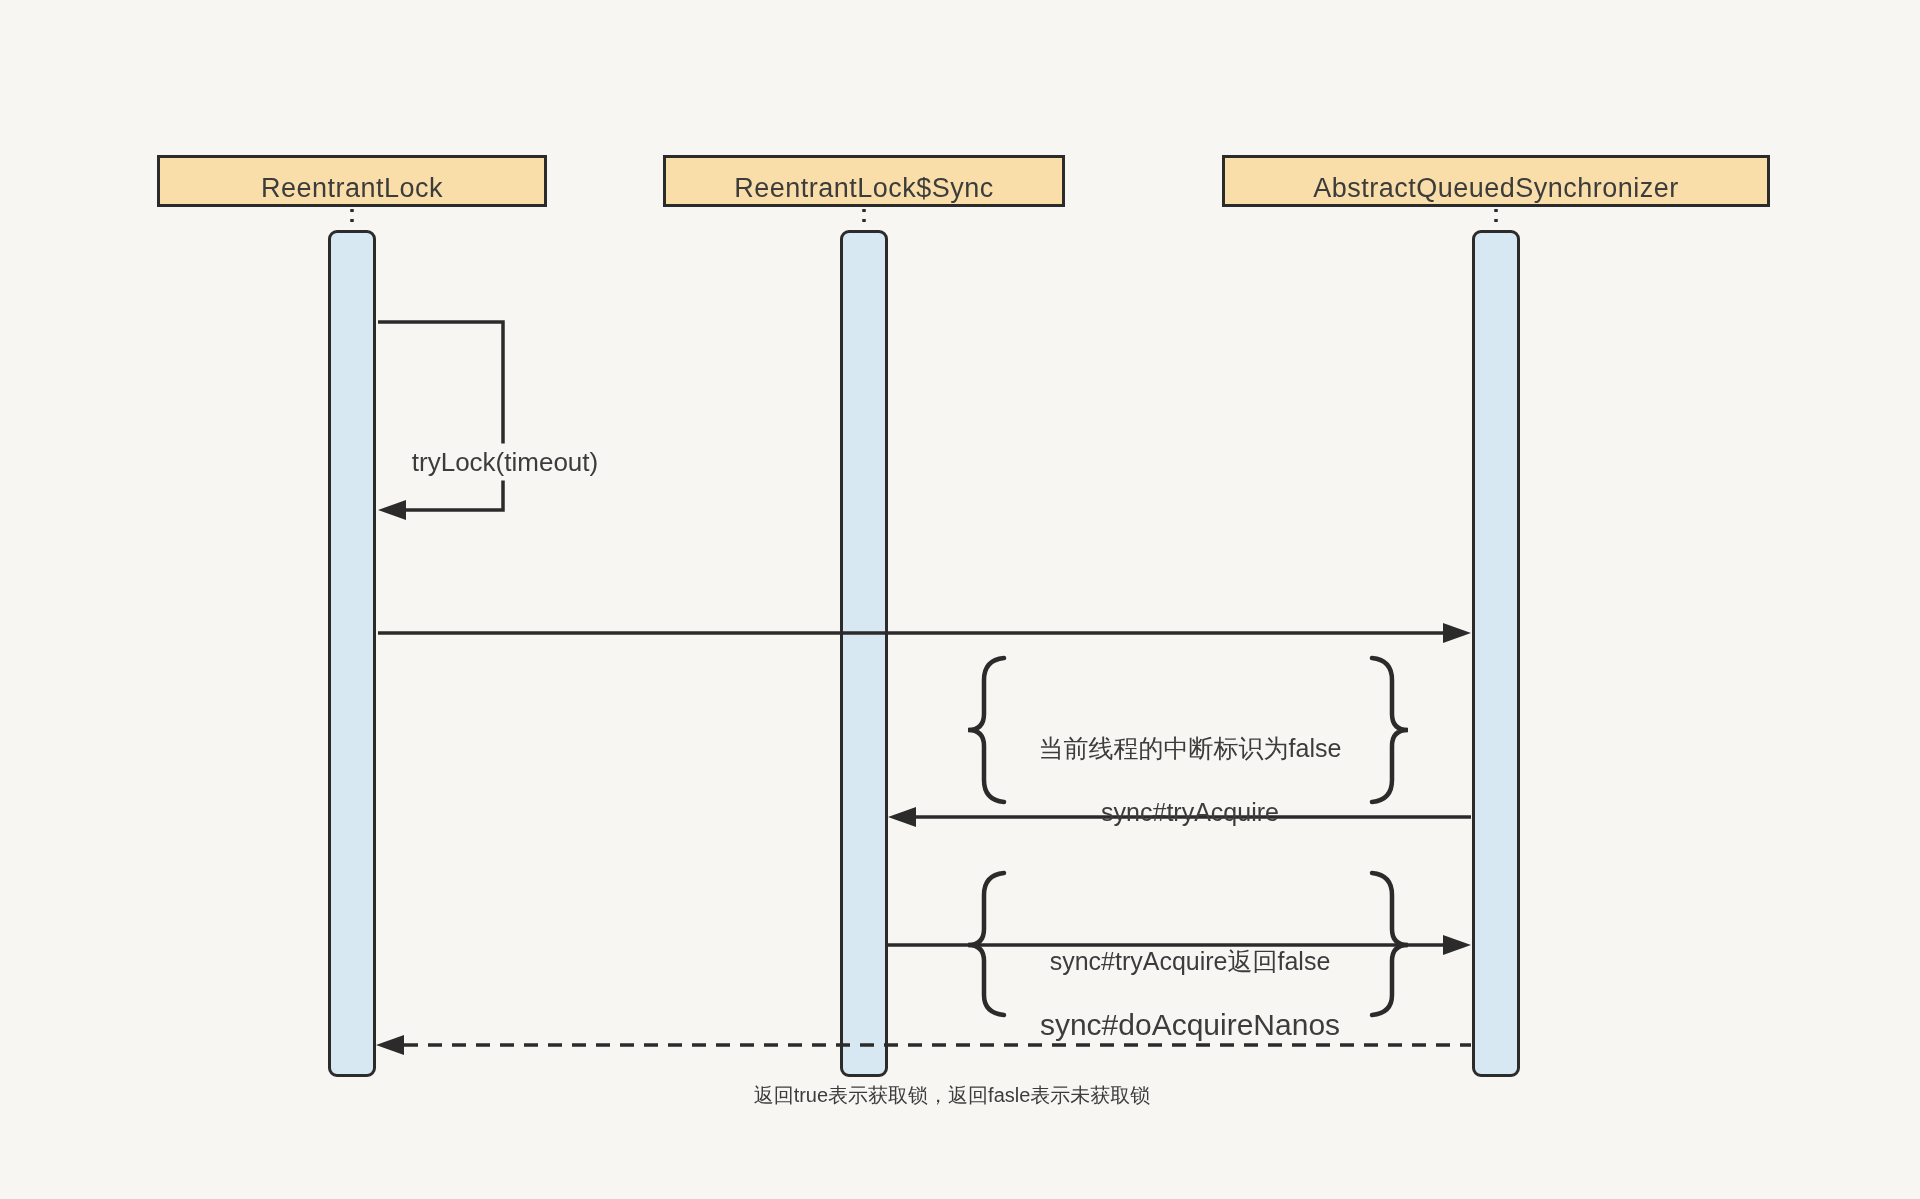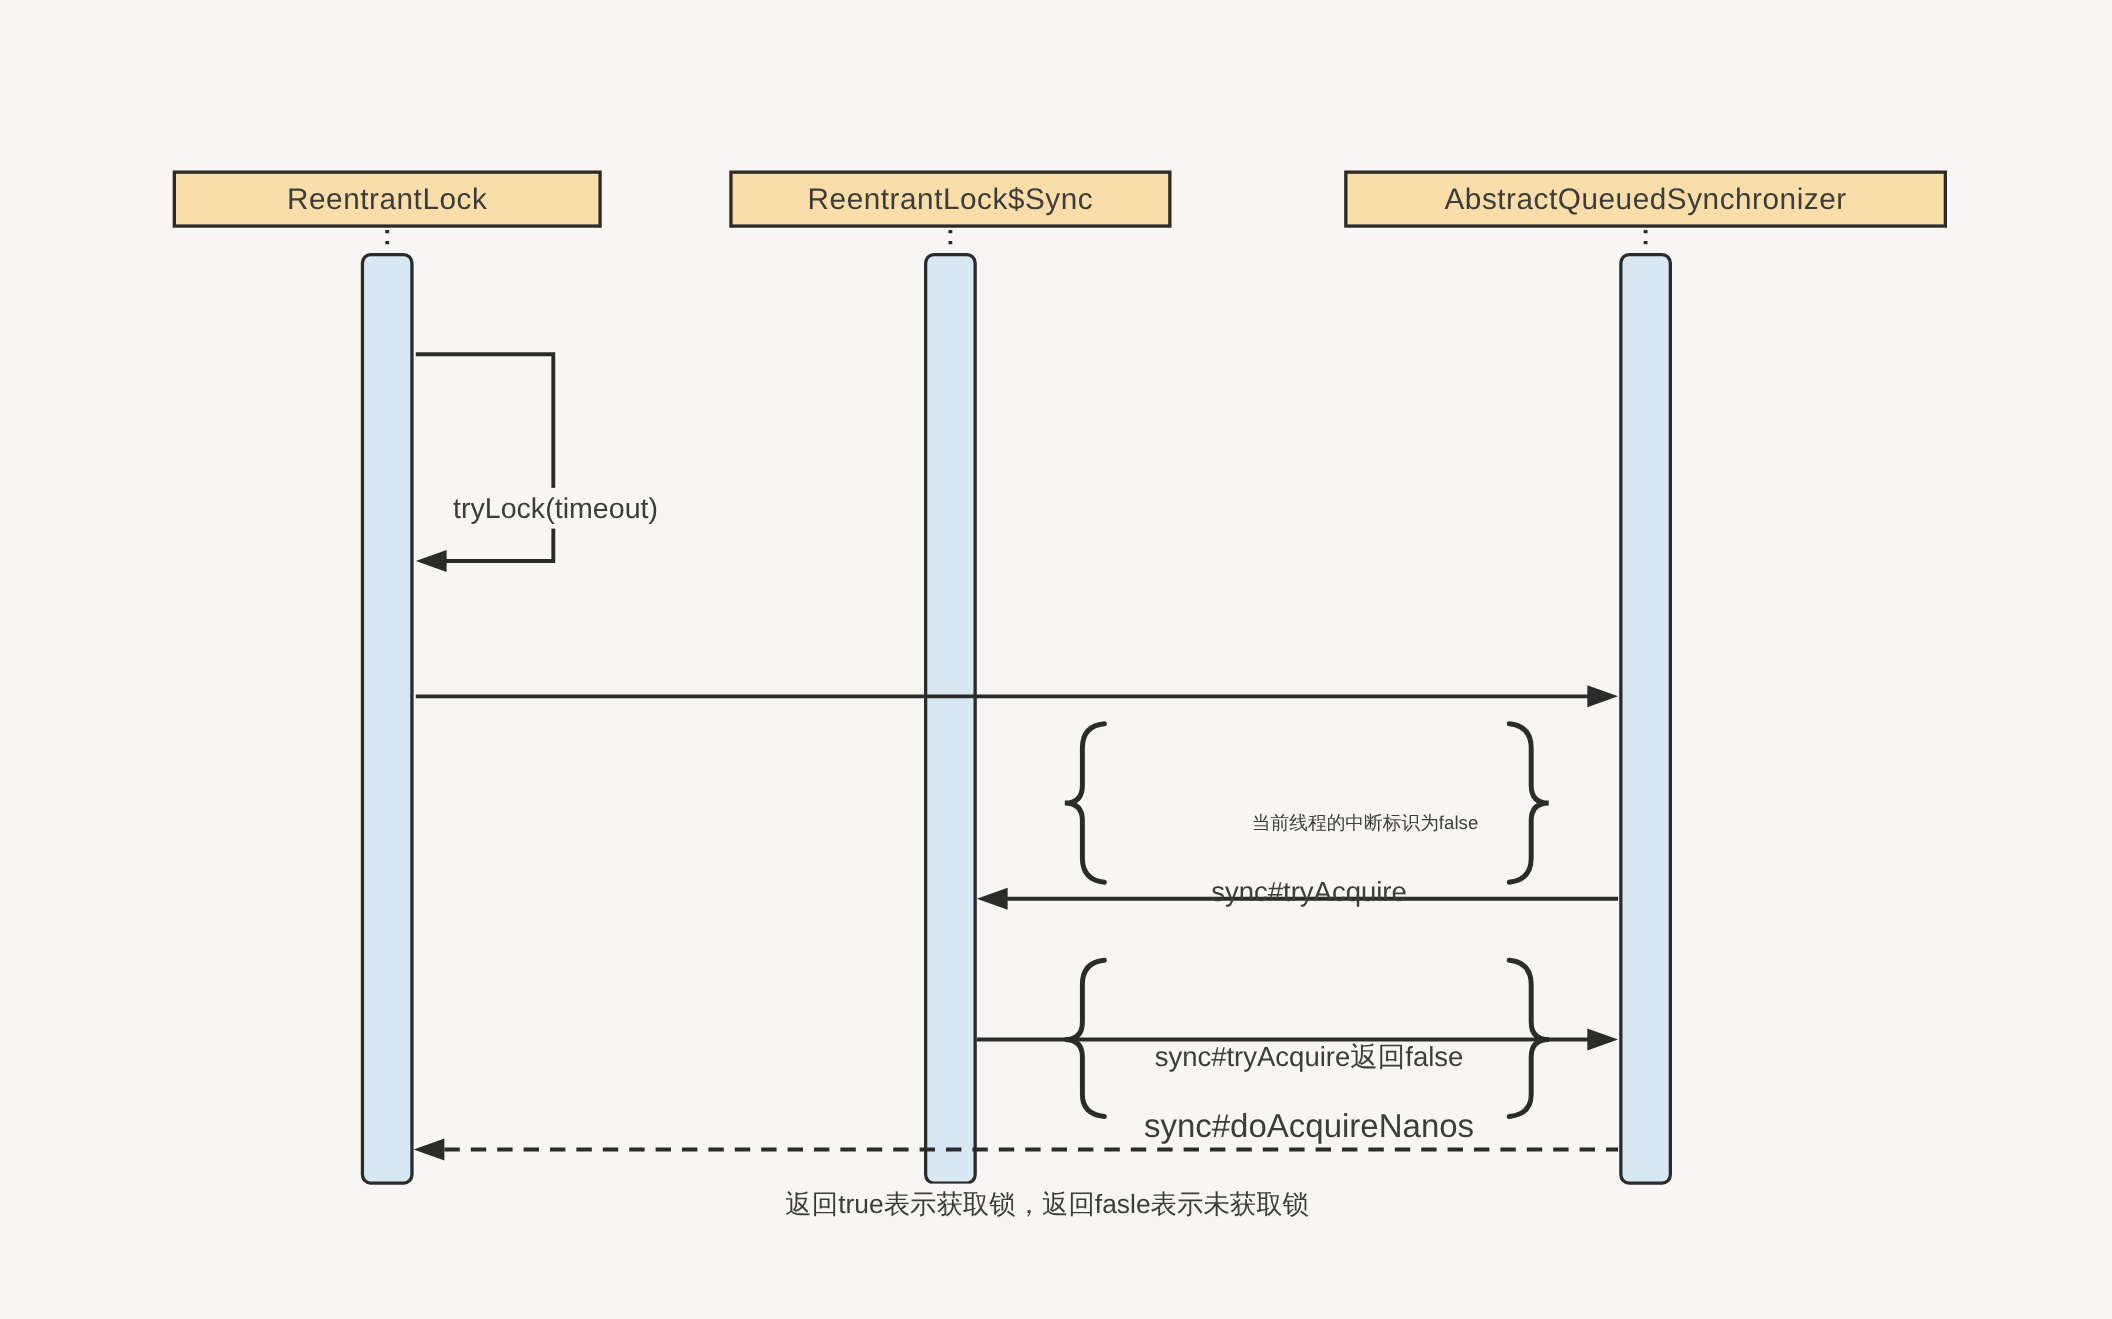--- a/index.html
+++ b/index.html
@@ -11,21 +11,21 @@
     width:1920px;height:1199px;background:var(--bg);
     font-family:"Liberation Sans","DejaVu Sans",sans-serif;
     color:var(--text);overflow:hidden;
   }
   .stage{position:relative;width:1920px;height:1199px;}
 
   
   .participant-box{
     position:absolute;top:155px;height:52px;box-sizing:border-box;
     background:var(--box-fill);border:3px solid var(--box-border);
-    display:flex;align-items:center;justify-content:center;
+    display:flex;align-items:flex-end;justify-content:center;
     font-size:27px;color:var(--text);letter-spacing:.5px;
   }
   .pbox1{left:157px;width:390px;}
   .pbox2{left:663px;width:402px;}
   .pbox3{left:1222px;width:548px;}
 
   
   .activation-bar{
     position:absolute;top:230px;height:847px;width:48px;box-sizing:border-box;
     background:var(--bar-fill);border:3px solid var(--line);border-radius:9px;
@@ -39,25 +39,25 @@
   svg.wires polygon{fill:var(--line);stroke:none;}
 
   
   .msg-label{
     position:absolute;transform:translate(-50%,-50%);
     white-space:nowrap;font-size:26px;color:var(--text);margin-top:48px;
   }
   .masked{background:var(--bg);padding:3px 10px;}
   .lbl-selfcall{left:505px;top:414px;}
   .lbl-call1{left:921px;top:633px;}
-  .lbl-note1-l1{left:1241px;top:700px;font-size:17px;}
+  .lbl-note1-l1{left:1190px;top:700px;font-size:25px;}
   .lbl-note1-l2{left:1190px;top:764px;font-size:25px;}
   .lbl-note2-l1{left:1190px;top:913px;font-size:25px;}
   .lbl-note2-l2{left:1190px;top:977px;font-size:30px;}
-  .lbl-return{left:952px;top:1047px;font-size:24px;}
+  .lbl-return{left:952px;top:1047px;font-size:20px;}
 
   
   .watermark{position:absolute;left:1672px;top:1104px;display:flex;align-items:center;}
   .watermark .mark{width:54px;height:64px;}
   .watermark .wm-text{
     margin-left:9px;font-size:37px;color:var(--watermark-text);
     letter-spacing:2px;line-height:64px;
   }
 </style>
 </head>

